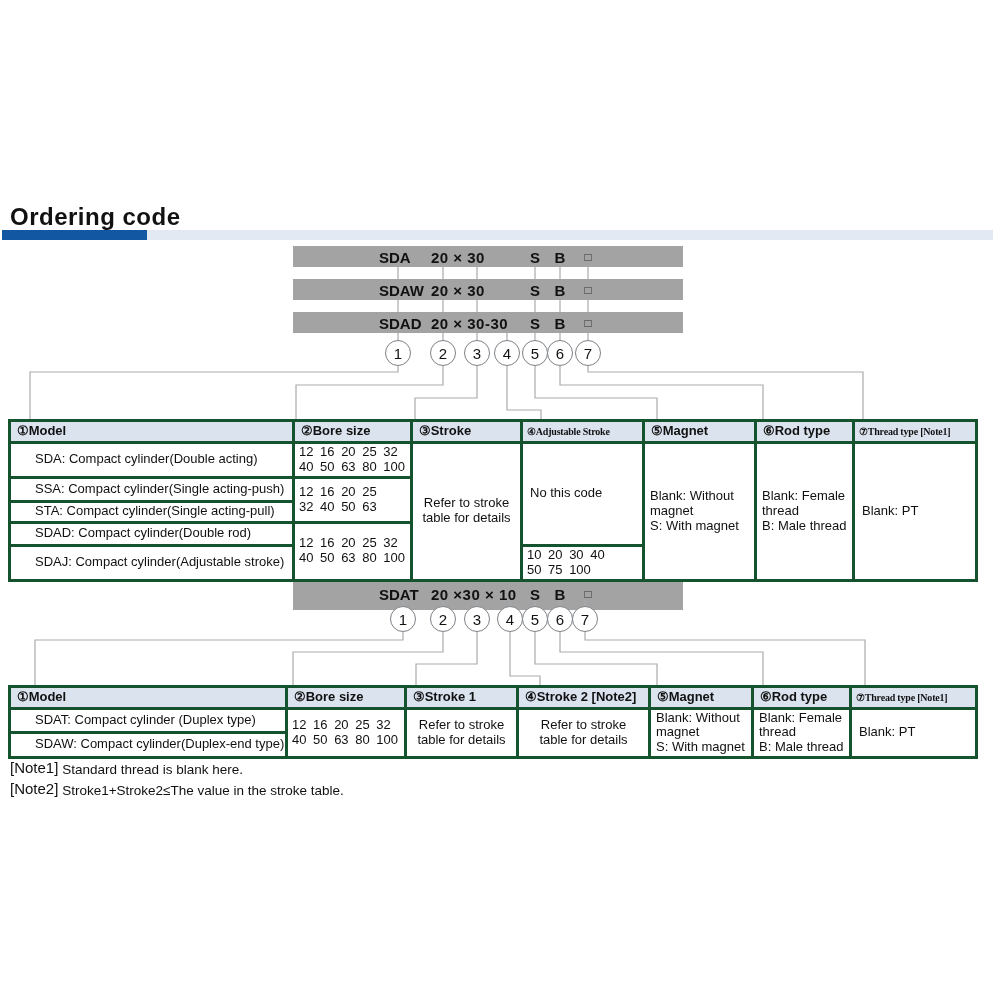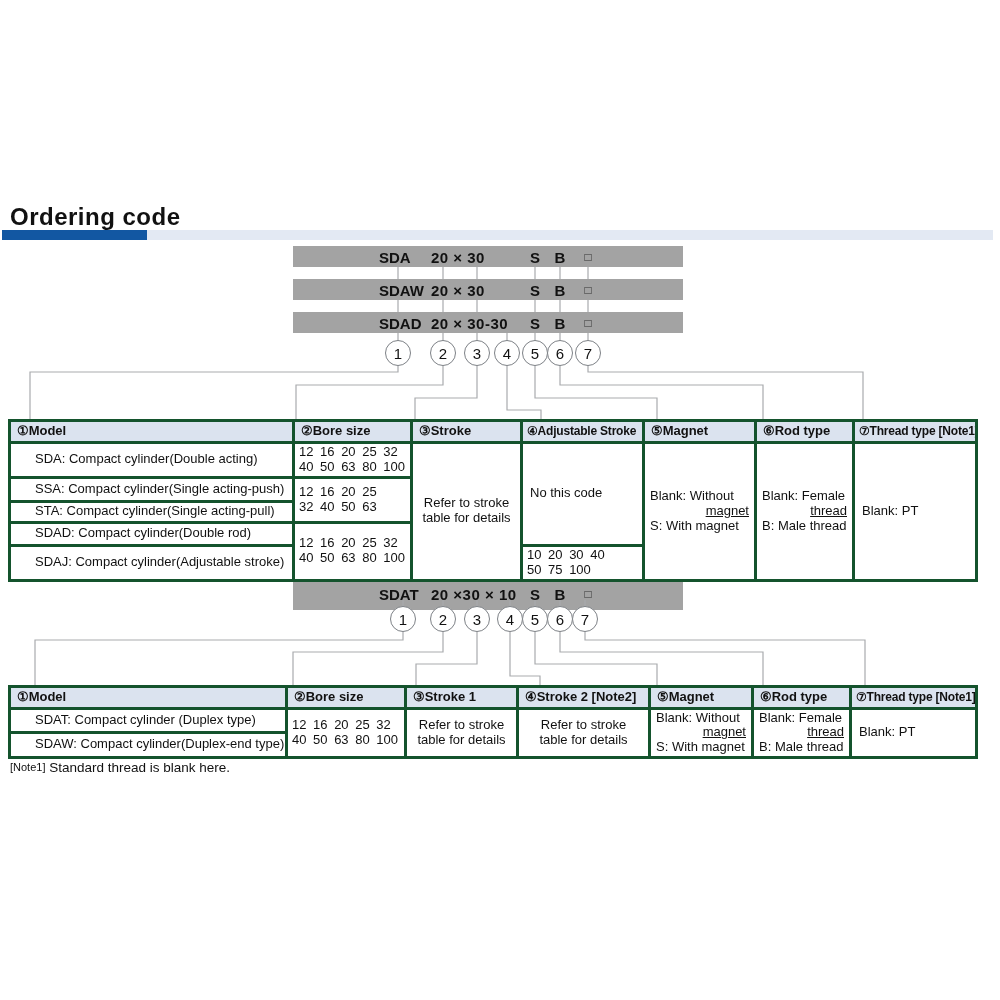--- a/index.html
+++ b/index.html
@@ -42,31 +42,31 @@
     border-top:3px solid #9aa0aa;border-bottom:2px solid #c2c6cc;
     font-size:13px;color:#111;z-index:2;background:#fff;
   }
   table.spec th,table.spec td{
     border:3px solid #14532d;line-height:1.15;overflow:hidden;
   }
   table.spec th{
     background:#dbe3ef;text-align:left;padding:2px 0 2px 6px;font-size:13px;
     white-space:nowrap;font-weight:bold;
   }
-  table.spec th.cond{font-size:12px;letter-spacing:-.2px;padding-left:4px;}
+  table.spec th.cond{font-size:10px;letter-spacing:-.2px;padding-left:4px;font-family:Liberation Serif, serif;}
   td.model{padding-left:24px;vertical-align:middle;white-space:nowrap;}
   td.nums{padding-left:4px;vertical-align:middle;white-space:pre-line;word-spacing:3px;}
   td.ctr{text-align:center;vertical-align:middle;white-space:pre-line;}
   td.lft{padding-left:7px;vertical-align:middle;white-space:pre-line;}
   td.stack{vertical-align:middle;padding:0 5px;}
   td.stack .ln{white-space:nowrap;}
-  td.stack .rt{text-align:right;text-decoration:underline;}
+  td.stack .rt{}
   
   .note{position:absolute;left:10px;font-size:13.5px;color:#111;white-space:nowrap;}
-  .note .note-tag{font-size:11px;position:relative;top:-1px;}
+  .note .note-tag{font-size:15px;position:relative;top:-1px;}
 </style>
 </head>
 <body>
 
 <div class="page">
 
   <div class="title">Ordering code</div>
   <div class="title-rule">
     <div class="title-rule-accent"></div>
   </div>
@@ -241,14 +241,18 @@
     <tr style="height:25px;">
       <td class="model">SDAW: Compact cylinder(Duplex-end type)</td>
     </tr>
   </tbody>
     </table>
 
   <div class="note" style="top:760px;">
     <span class="note-tag">[Note1]</span>
     <span>Standard thread is blank here.</span>
   </div>
+  <div class="note" style="top:781px;">
+    <span class="note-tag">[Note2]</span>
+    <span>Stroke1+Stroke2≤The value in the stroke table.</span>
+  </div>
 
 </div>
 
 </body></html>

